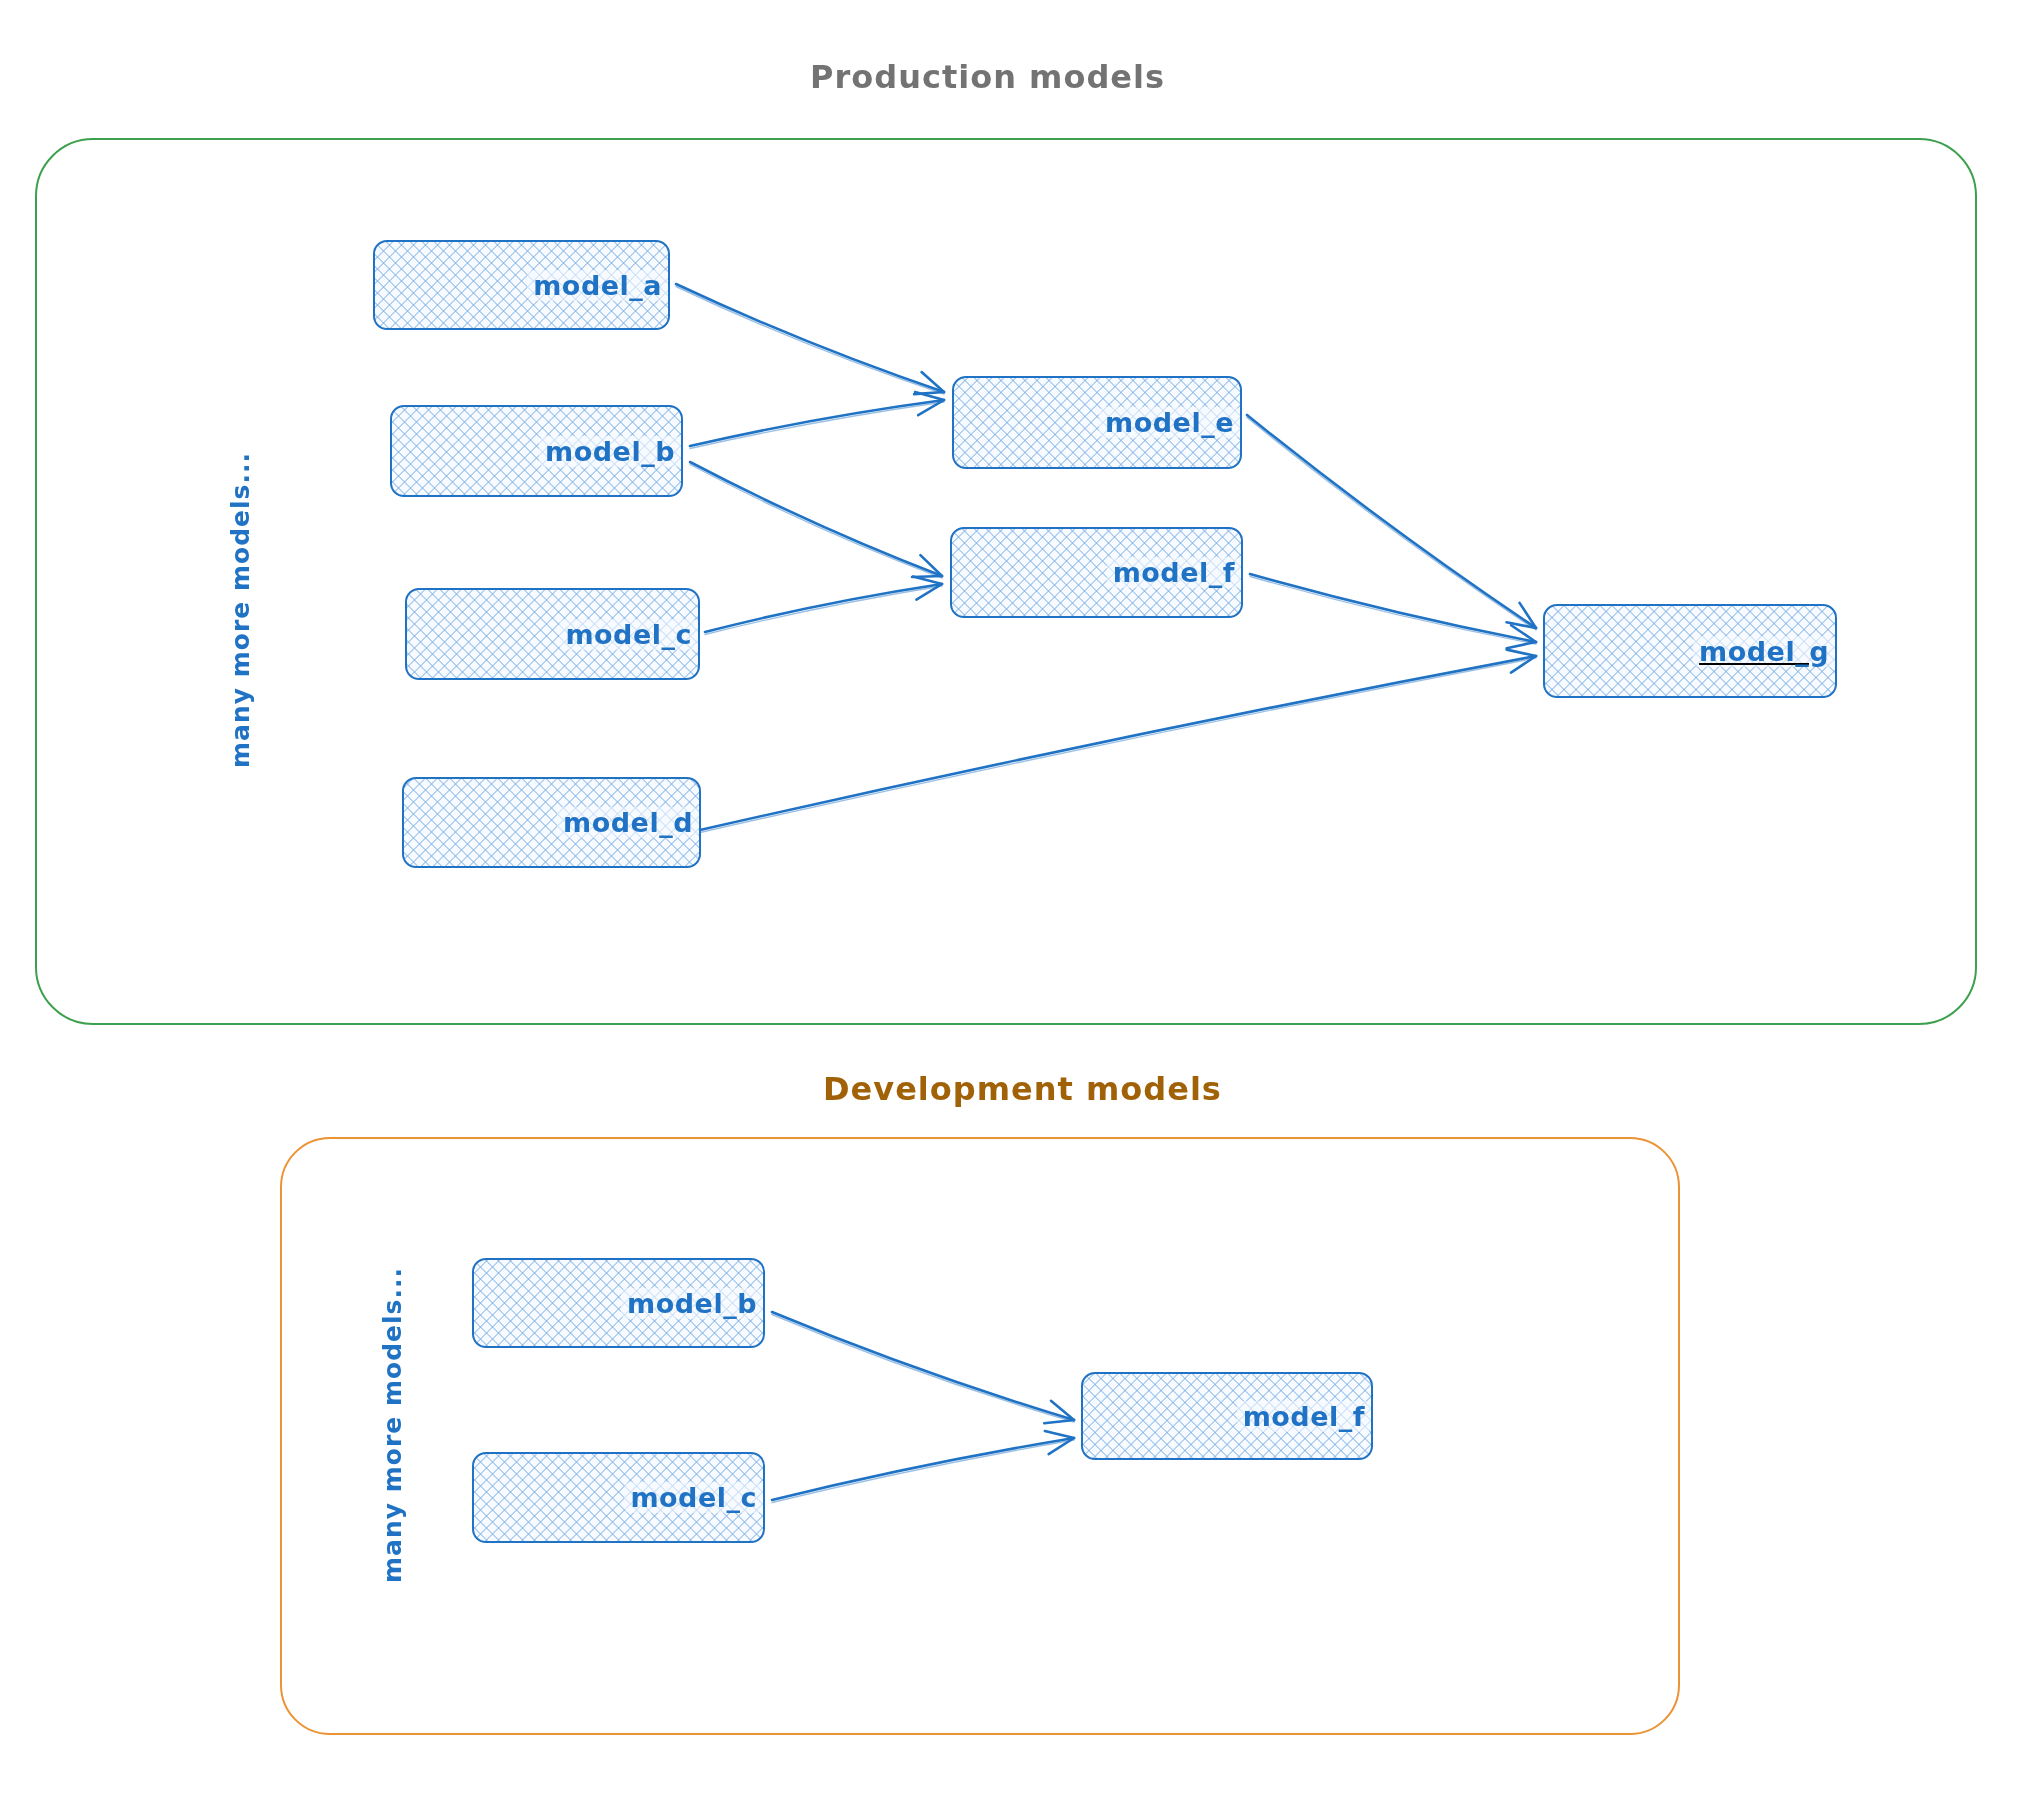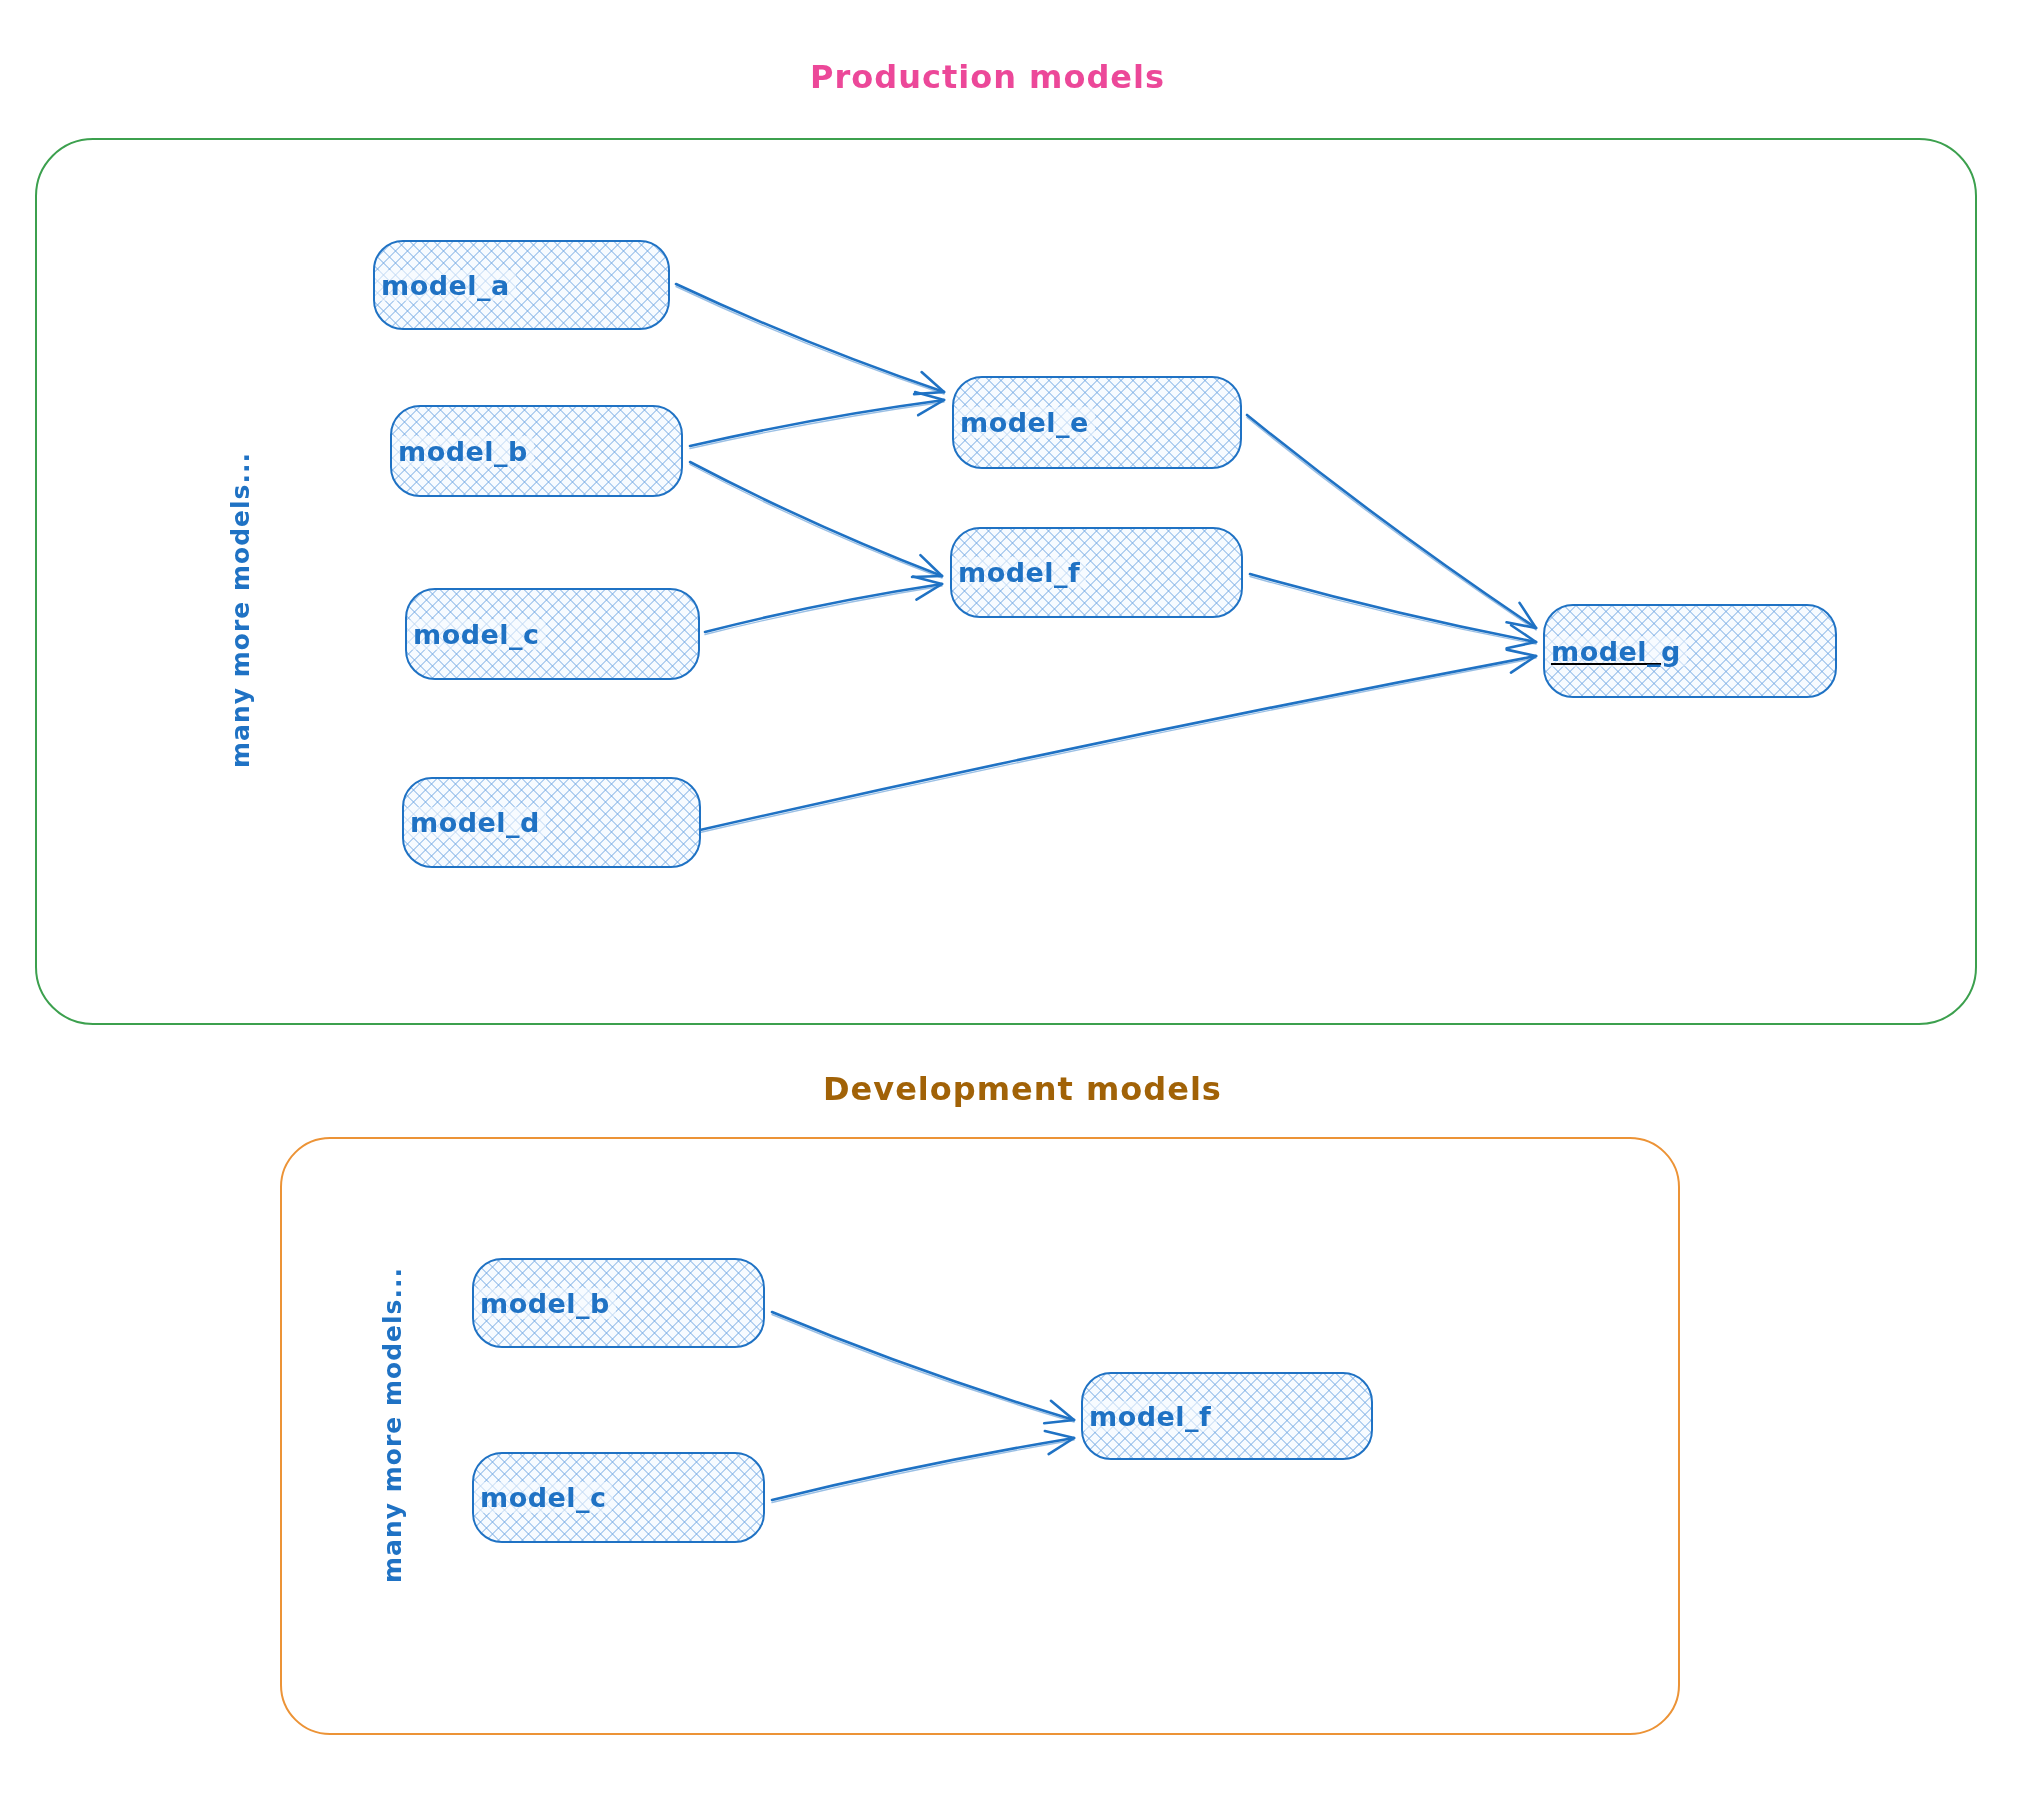--- a/index.html
+++ b/index.html
@@ -9,45 +9,45 @@
     font-family:"DejaVu Sans", sans-serif;
     overflow:hidden;
   }
   .section-title{
     position:absolute;
     font-size:32px;
     font-weight:600;
     letter-spacing:1px;
     white-space:nowrap;
   }
-  .title-production{left:810px;top:58px;color:#ec4899;}
+  .title-production{left:810px;top:58px;color:#737373;}
   .title-development{left:823px;top:1070px;color:#a16207;}
 
   .container{
     position:absolute;
     background:transparent;
   }
   .container-production{
     left:35px;top:138px;width:1938px;height:883px;
     border:2.5px solid #3ca04e;border-radius:58px;
   }
   .container-development{
     left:280px;top:1137px;width:1396px;height:594px;
     border:2.5px solid #ec9336;border-radius:50px;
   }
 
   .node{
     position:absolute;
     border:2.5px solid #1f72c4;
-    border-radius:30px;
+    border-radius:14px;
     background:
       repeating-linear-gradient(45deg, rgba(116,169,227,.50) 0 1.6px, transparent 1.6px 8.5px),
       repeating-linear-gradient(-45deg, rgba(116,169,227,.50) 0 1.6px, transparent 1.6px 8.5px),
       #f7fbff;
-    display:flex;align-items:center;justify-content:flex-start;
+    display:flex;align-items:center;justify-content:flex-end;
     box-sizing:border-box;
   }
   .node-label{
     color:#1f72c4;
     font-size:27px;
     font-weight:600;
     letter-spacing:.5px;
     background:rgba(247,251,255,.55);
     padding:0 6px;
     border-radius:6px;

